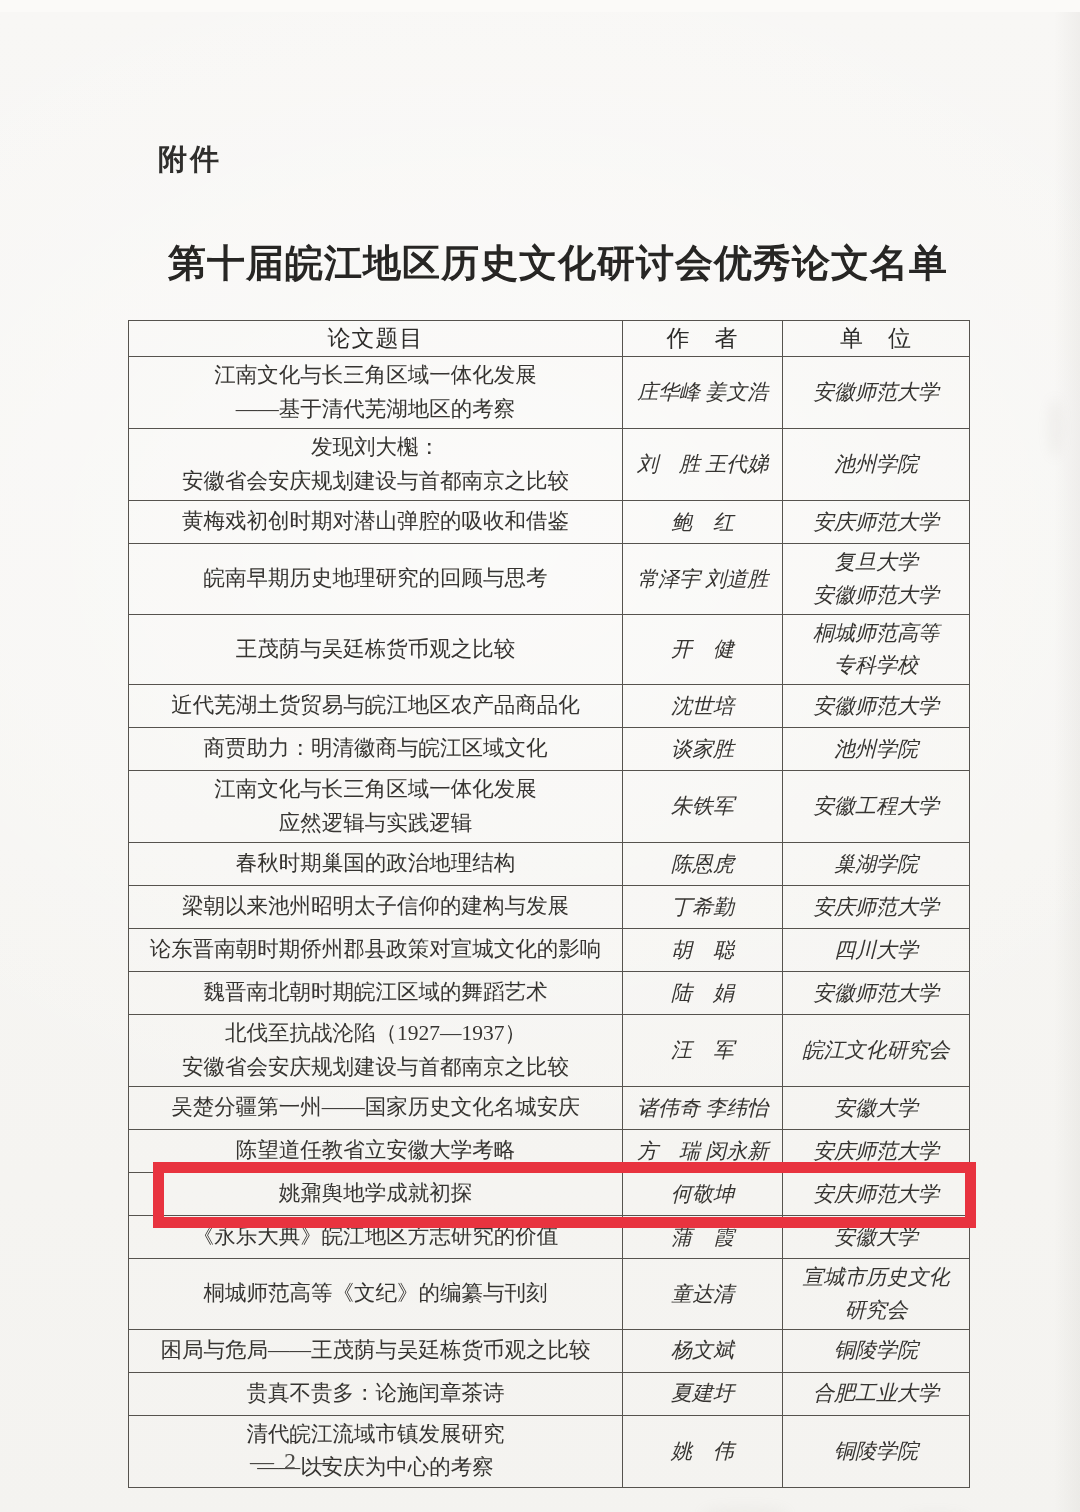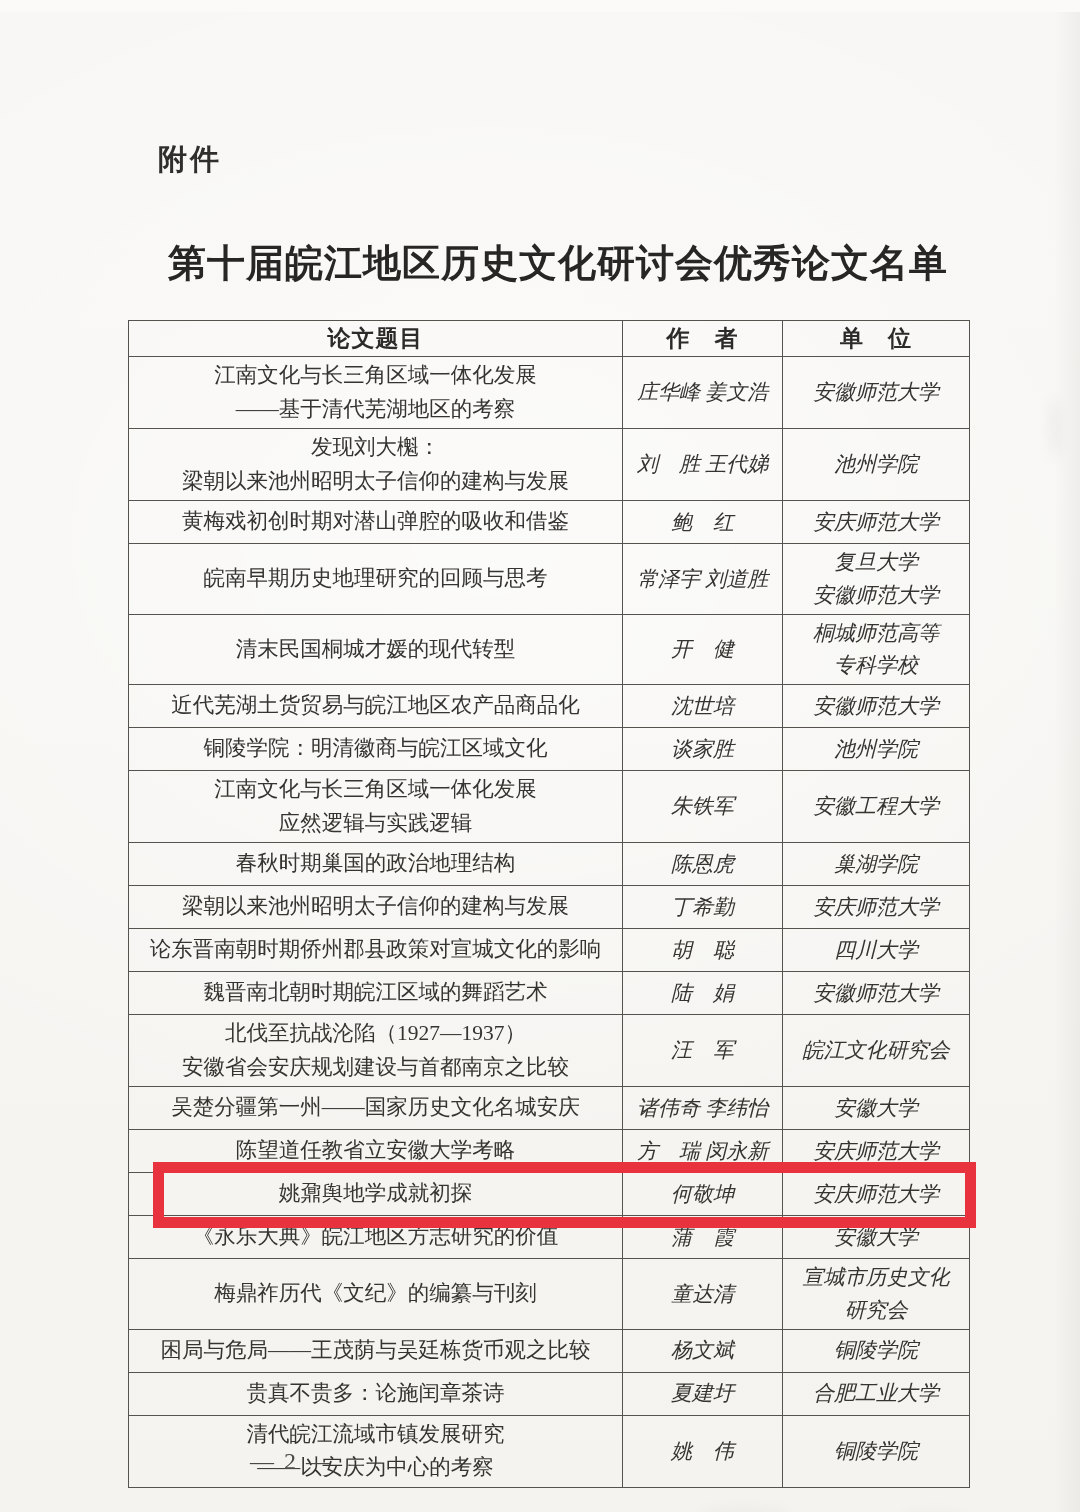--- a/index.html
+++ b/index.html
@@ -40,21 +40,21 @@
     position:absolute;left:128px;top:308px;width:841px;
     border-collapse:collapse;table-layout:fixed;
   }
   .paper-table th,.paper-table td{
     border:1.6px solid #56534e;
     text-align:center;vertical-align:middle;
     color:#363431;
     white-space:pre-line;
   }
   .paper-table th{
-    font-size:23px;font-weight:700;height:33px;letter-spacing:1px;color:#2c2b29;
+    font-size:23px;font-weight:400;height:33px;letter-spacing:1px;color:#2c2b29;
   }
   .paper-table td{
     font-size:21.5px;height:38px;line-height:1.56;padding:2px 6px;
   }
   td.c-author,td.c-unit{font-size:21px;font-style:italic;}
   .red-box{
     position:absolute;border:11px solid #e8333f;background:transparent;
     box-sizing:border-box;pointer-events:none;
   }
   .footer-page{
@@ -91,48 +91,48 @@
     </thead>
     <tbody id="rows-body">
         <tr>
     <td class="c-title">江南文化与长三角区域一体化发展
 ——基于清代芜湖地区的考察</td>
     <td class="c-author">庄华峰 姜文浩</td>
     <td class="c-unit">安徽师范大学</td>
   </tr>
         <tr>
     <td class="c-title">发现刘大櫆：
-梁朝以来池州昭明太子信仰的建构与发展</td>
+安徽省会安庆规划建设与首都南京之比较</td>
     <td class="c-author">刘　胜 王代娣</td>
     <td class="c-unit">池州学院</td>
   </tr>
         <tr>
     <td class="c-title">黄梅戏初创时期对潜山弹腔的吸收和借鉴</td>
     <td class="c-author">鲍　红</td>
     <td class="c-unit">安庆师范大学</td>
   </tr>
         <tr>
     <td class="c-title">皖南早期历史地理研究的回顾与思考</td>
     <td class="c-author">常泽宇 刘道胜</td>
     <td class="c-unit">复旦大学
 安徽师范大学</td>
   </tr>
         <tr>
-    <td class="c-title">清末民国桐城才媛的现代转型</td>
+    <td class="c-title">王茂荫与吴廷栋货币观之比较</td>
     <td class="c-author">开　健</td>
     <td class="c-unit">桐城师范高等
 专科学校</td>
   </tr>
         <tr>
     <td class="c-title">近代芜湖土货贸易与皖江地区农产品商品化</td>
     <td class="c-author">沈世培</td>
     <td class="c-unit">安徽师范大学</td>
   </tr>
         <tr>
-    <td class="c-title">铜陵学院：明清徽商与皖江区域文化</td>
+    <td class="c-title">商贾助力：明清徽商与皖江区域文化</td>
     <td class="c-author">谈家胜</td>
     <td class="c-unit">池州学院</td>
   </tr>
         <tr>
     <td class="c-title">江南文化与长三角区域一体化发展
 应然逻辑与实践逻辑</td>
     <td class="c-author">朱铁军</td>
     <td class="c-unit">安徽工程大学</td>
   </tr>
         <tr>
@@ -175,21 +175,21 @@
     <td class="c-title">姚鼐舆地学成就初探</td>
     <td class="c-author">何敬坤</td>
     <td class="c-unit">安庆师范大学</td>
   </tr>
         <tr>
     <td class="c-title">《永乐大典》皖江地区方志研究的价值</td>
     <td class="c-author">蒲　霞</td>
     <td class="c-unit">安徽大学</td>
   </tr>
         <tr>
-    <td class="c-title">梅鼎祚历代《文纪》的编纂与刊刻</td>
+    <td class="c-title">桐城师范高等《文纪》的编纂与刊刻</td>
     <td class="c-author">童达清</td>
     <td class="c-unit">宣城市历史文化
 研究会</td>
   </tr>
         <tr>
     <td class="c-title">困局与危局——王茂荫与吴廷栋货币观之比较</td>
     <td class="c-author">杨文斌</td>
     <td class="c-unit">铜陵学院</td>
   </tr>
         <tr>

